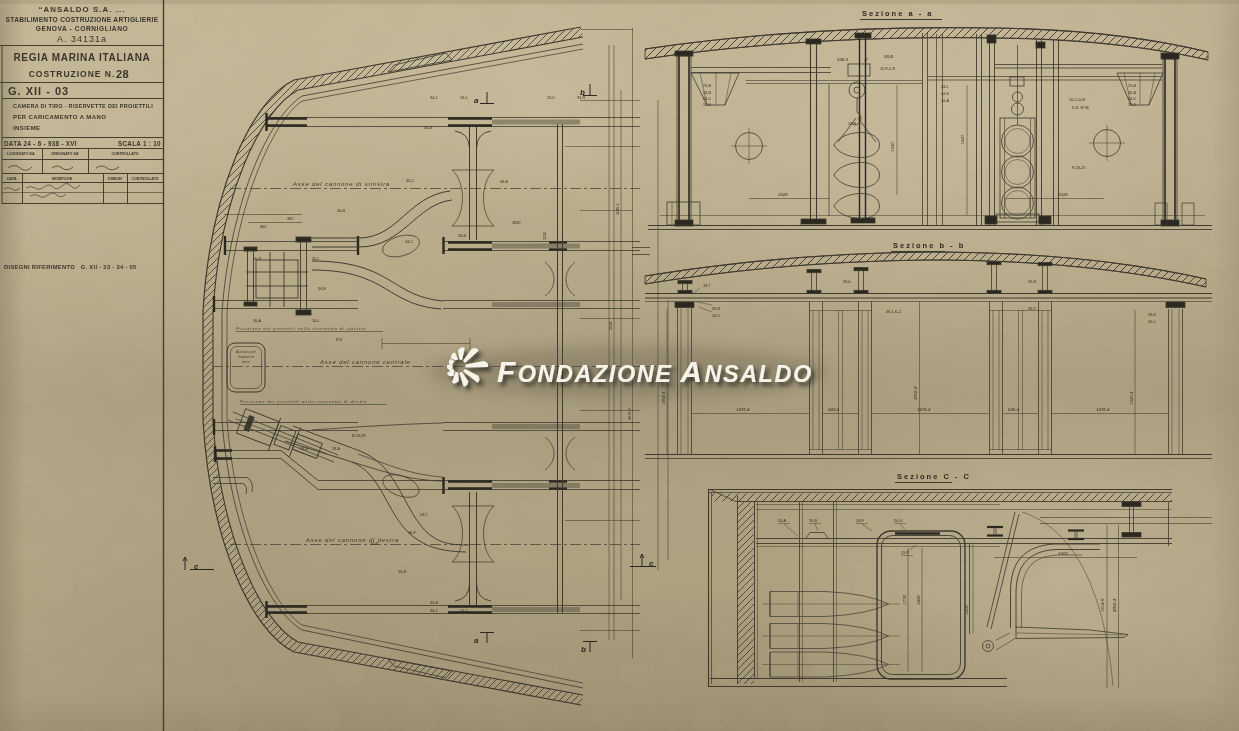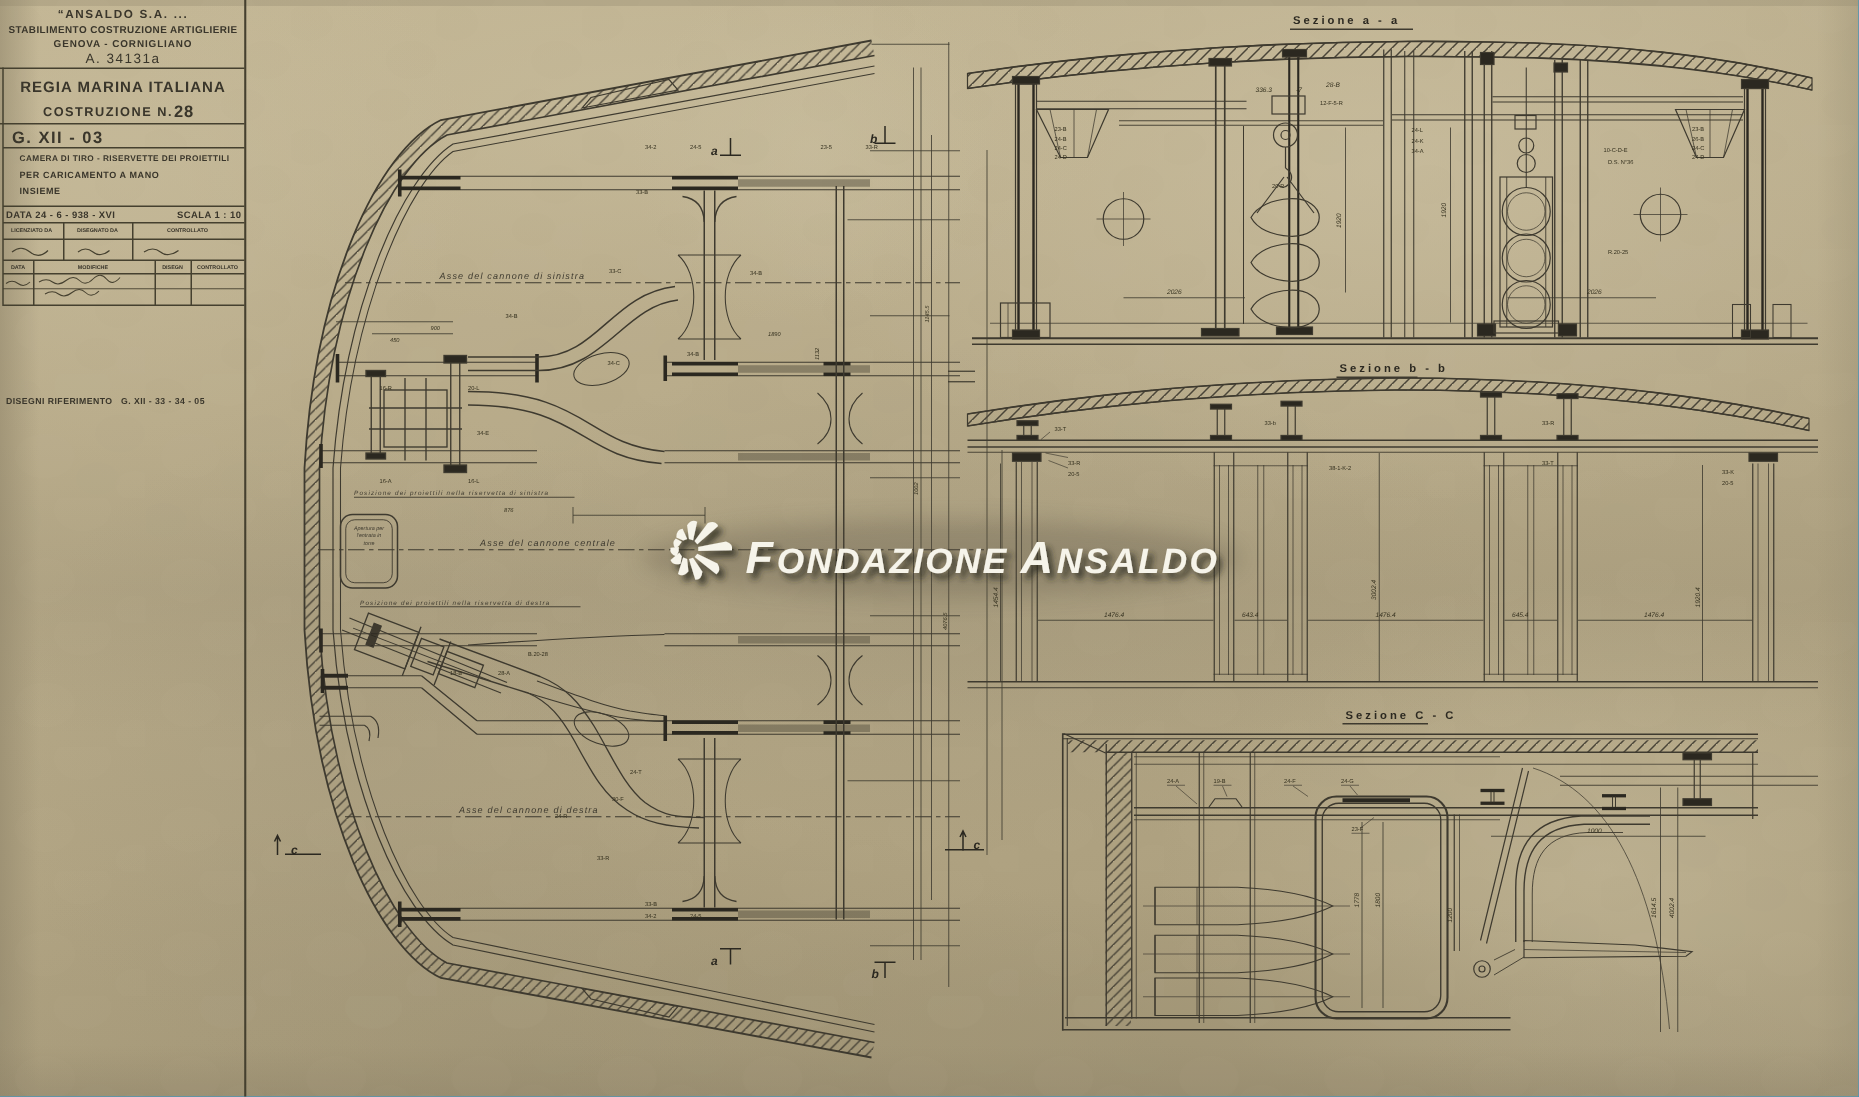--- a/index.html
+++ b/index.html
@@ -1,15 +1,15 @@
 <!DOCTYPE html>
 <html><head><meta charset="utf-8">
 <style>
 html,body{margin:0;padding:0;background:#888}
-#page{position:relative;width:1239px;height:731px;overflow:hidden;font-family:"Liberation Sans",sans-serif;background:#0ea5e9}
+#page{position:relative;width:1239px;height:731px;overflow:hidden;font-family:"Liberation Sans",sans-serif;background:#a3a3a3}
 svg{position:absolute;left:0;top:0}
 #g-draw{filter:blur(0.28px)}
 text{font-family:"Liberation Sans",sans-serif}
 </style></head>
 <body>
 <div id="page">
 <svg width="1239" height="731" viewBox="0 0 1239 731">
 <defs>
 <linearGradient id="base" x1="0" y1="0" x2="0.25" y2="1">
           <stop offset="0" stop-color="#c2b593"></stop>

